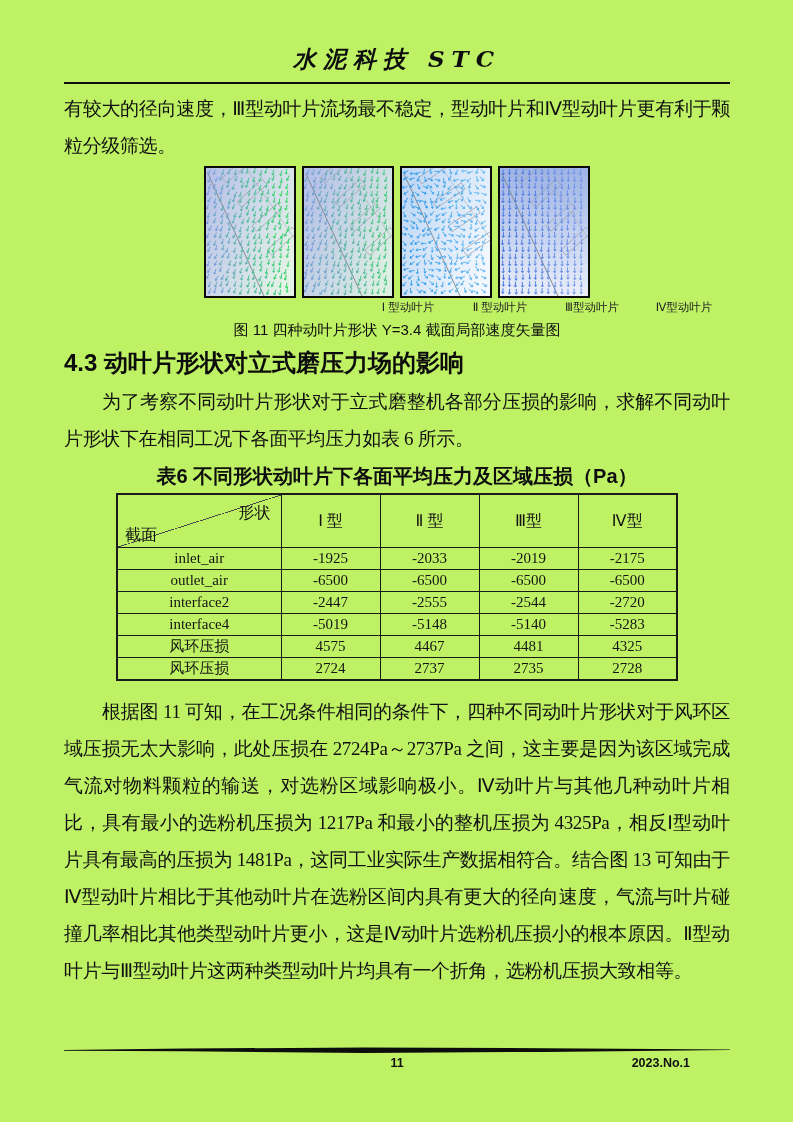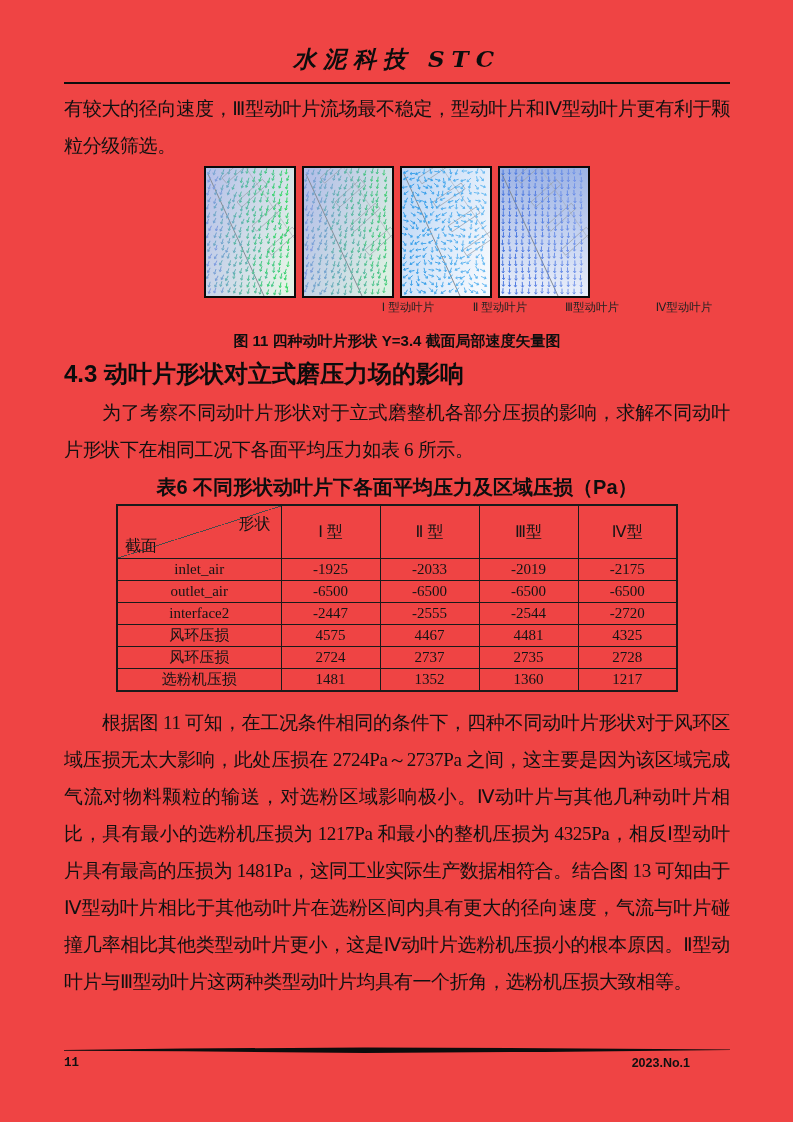--- a/index.html
+++ b/index.html
@@ -1,19 +1,19 @@
 <!DOCTYPE html>
 <html><head>
 <meta charset="utf-8">
 <style>
   html,body{margin:0;padding:0;background:#ffffff;}
   .page{
     position:relative;
     width:793px;height:1122px;
-    background:#ef4444;
+    background:#bef264;
     font-family:"Liberation Serif", serif;
     color:#141414;
     overflow:hidden;
     box-sizing:border-box;
     padding:0 63px 16px 64px;
   }
   
   .header{padding-top:44px;text-align:center;}
   .journal-title{
     font-family:"DejaVu Serif", serif;
@@ -31,21 +31,21 @@
   .indent{text-indent:2em;}
   
   .figure{margin-top:2px;text-align:center;}
   .panels{display:flex;justify-content:center;gap:6px;}
   .panel{width:88px;height:128px;border:2px solid #0a0a0a;background:#dfe6f5;}
   .panel-svg{display:block;width:88px;height:128px;}
   .panel-labels{display:flex;justify-content:flex-end;margin-top:2px;}
   .panel-label{width:92px;font-size:11.5px;line-height:15px;color:#222;}
   .fig-caption{
     font-family:"Liberation Sans", sans-serif;
-    font-weight:700;font-size:15px;line-height:20px;margin-top:16px;color:#0e0e0e;
+    font-weight:400;font-size:15px;line-height:20px;margin-top:5px;color:#0e0e0e;
   }
   
   .sec-heading{
     font-family:"Liberation Sans", sans-serif;
     font-weight:700;font-size:24px;line-height:28px;
     margin:9px 0 0 0;color:#0c0c0c;
   }
   
   .tbl-caption{
     font-family:"Liberation Sans", sans-serif;
@@ -71,21 +71,21 @@
   .corner-top{position:absolute;top:8px;right:10px;font-size:16px;line-height:20px;}
   .corner-bottom{position:absolute;bottom:2px;left:7px;font-size:16px;line-height:20px;}
   
   .footer{position:absolute;left:64px;right:63px;top:1046px;}
   .footer-line{display:block;width:100%;height:9px;}
   .footer-row{
     position:relative;margin-top:1px;height:16px;
     font-family:"Liberation Sans", sans-serif;
     font-size:12.5px;font-weight:700;color:#101010;
   }
-  .page-number{display:block;text-align:left;font-family:Liberation Mono, monospace;}
+  .page-number{display:block;text-align:center;}
   .issue-number{position:absolute;right:40px;top:0;}
 </style>
 </head>
 <body>
 
 <div class="page">
 
   <div class="header">
     <div class="journal-title">水泥科技 STC</div>
   </div>
@@ -1165,39 +1165,39 @@
           <td>-6500</td>
         </tr>
         <tr>
           <td>interface2</td>
           <td>-2447</td>
           <td>-2555</td>
           <td>-2544</td>
           <td>-2720</td>
         </tr>
         <tr>
+          <td>interface4</td>
+          <td>-5019</td>
+          <td>-5148</td>
+          <td>-5140</td>
+          <td>-5283</td>
+        </tr>
+        <tr>
           <td>风环压损</td>
           <td>4575</td>
           <td>4467</td>
           <td>4481</td>
           <td>4325</td>
         </tr>
         <tr>
           <td>风环压损</td>
           <td>2724</td>
           <td>2737</td>
           <td>2735</td>
           <td>2728</td>
-        </tr>
-        <tr>
-          <td>选粉机压损</td>
-          <td>1481</td>
-          <td>1352</td>
-          <td>1360</td>
-          <td>1217</td>
         </tr>
       </tbody>
   </table>
 
   <p class="body-par indent" style="margin-top:12px">根据图 11 可知，在工况条件相同的条件下，四种不同动叶片形状对于风环区域压损无太大影响，此处压损在 2724Pa～2737Pa 之间，这主要是因为该区域完成气流对物料颗粒的输送，对选粉区域影响极小。Ⅳ动叶片与其他几种动叶片相比，具有最小的选粉机压损为 1217Pa 和最小的整机压损为 4325Pa，相反Ⅰ型动叶片具有最高的压损为 1481Pa，这同工业实际生产数据相符合。结合图 13 可知由于Ⅳ型动叶片相比于其他动叶片在选粉区间内具有更大的径向速度，气流与叶片碰撞几率相比其他类型动叶片更小，这是Ⅳ动叶片选粉机压损小的根本原因。Ⅱ型动叶片与Ⅲ型动叶片这两种类型动叶片均具有一个折角，选粉机压损大致相等。</p>
 
   <div class="footer">
     <svg class="footer-line" viewBox="0 0 665 9" preserveAspectRatio="none">
       <polygon points="0,4 120,2.6 300,1.4 480,2.2 665,3.4 665,4.1 480,5.9 300,7 120,5.2 0,4.7" fill="#0c0c0c"></polygon>
     </svg>

